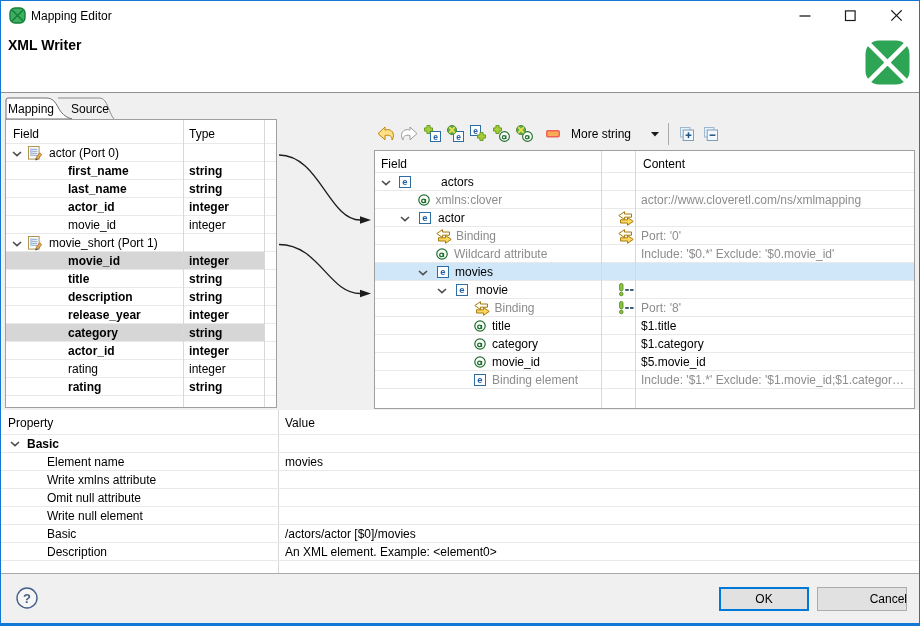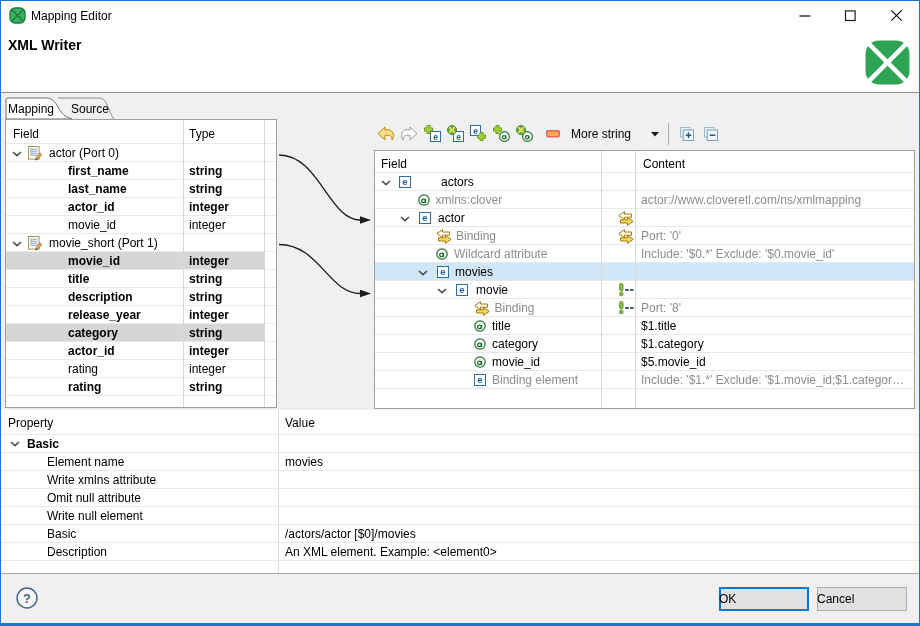--- a/index.html
+++ b/index.html
@@ -350,15 +350,15 @@
 <div class="t" style="left:285px;top:525px;line-height:18px">/actors/actor [$0]/movies</div>
 <div class="t" style="left:47px;top:543px;line-height:18px">Description</div>
 <div class="t" style="left:285px;top:543px;line-height:18px">An XML element. Example: &lt;element0&gt;</div>
 
 <div class="a" style="left:1px;top:573px;width:918px;height:50px;background:#f0f0f0;border-top:1px solid #a9a9a9"></div>
 <svg class="a" style="left:16px;top:587px" width="22" height="22" viewBox="0 0 22 22">
  <circle cx="11" cy="11" r="10" fill="#f6f6f6" stroke="#44608a" stroke-width="1.4"></circle>
  <text x="11" y="15.5" text-anchor="middle" font-family="Liberation Sans" font-size="13" font-weight="bold" fill="#44608a">?</text>
 </svg>
 <div class="a" style="left:719px;top:587px;width:90px;height:24px;background:#e1e1e1;border:2px solid #0078d7"></div>
-<div class="t" style="left:719px;top:590px;width:90px;text-align:left">OK</div>
+<div class="t" style="left:719px;top:590px;width:90px;text-align:center">OK</div>
 <div class="a" style="left:817px;top:587px;width:90px;height:24px;background:#e1e1e1;border:1px solid #acacac"></div>
-<div class="t" style="left:817px;top:590px;width:90px;text-align:left">Cancel</div>
+<div class="t" style="left:817px;top:590px;width:90px;text-align:right">Cancel</div>
 
 </body></html>

